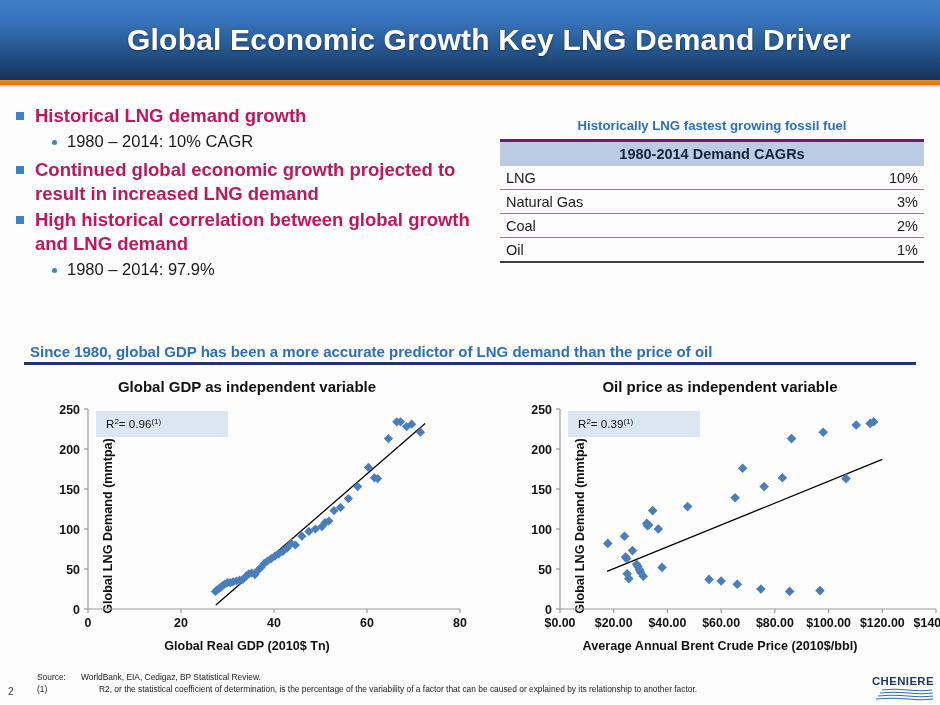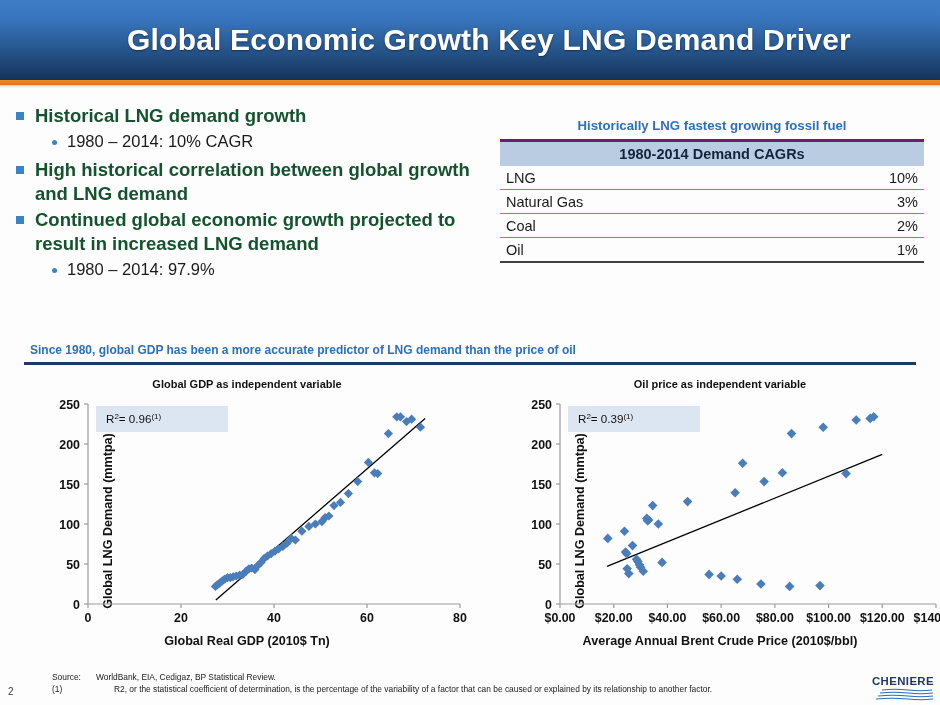--- a/index.html
+++ b/index.html
@@ -33,21 +33,21 @@
     position:absolute;left:0;top:85px;width:940px;height:3px;
     background:linear-gradient(180deg,rgba(0,0,0,.18),rgba(0,0,0,0));
   }
 
   
   .bullets{position:absolute;left:14px;top:104px;width:478px;}
   .b1{display:flex;align-items:flex-start;margin-bottom:3px;}
   .b1 .sq{
     width:8px;height:8px;background:#3c82c4;margin:8px 11px 0 2px;flex:none;
   }
-  .b1 .txt{font-size:18.5px;font-weight:bold;line-height:1.28;color:#14532d;}
+  .b1 .txt{font-size:18.5px;font-weight:bold;line-height:1.28;color:#be185d;}
   .b2{display:flex;align-items:flex-start;margin:2px 0 6px 38px;}
   .b2 .dot{
     width:5px;height:5px;border-radius:50%;background:#3c82c4;margin:9px 10px 0 0;flex:none;
   }
   .b2 .txt{font-size:16.5px;line-height:1.3;color:#1a1a1a;}
 
   
   .table-wrap{position:absolute;left:500px;top:118px;width:424px;}
   .table-caption{
     text-align:center;color:#2e6fba;font-size:13.2px;font-weight:bold;margin-bottom:6px;
@@ -60,53 +60,53 @@
   }
   .cagr-table td{
     font-size:14.5px;padding:3.5px 6px;border-bottom:1px solid #d946ef;color:#1a1a1a;
   }
   .cagr-table td.val{text-align:right;}
   .cagr-table tr:last-child td{border-bottom:2px solid #404040;}
 
   
   .section-caption{
     position:absolute;left:30px;top:343px;width:880px;
-    color:#2e6fba;font-size:12px;font-weight:bold;
+    color:#2e6fba;font-size:15px;font-weight:bold;
   }
   .section-rule{
     position:absolute;left:24px;top:362px;width:892px;height:3px;background:#1f3864;
   }
 
   
   .chart{position:absolute;top:378px;height:285px;}
   .chart-left{left:22px;width:450px;}
   .chart-right{left:494px;width:452px;}
   .chart-title{
-    text-align:center;font-size:11px;font-weight:bold;color:#111;margin-bottom:6px;
+    text-align:center;font-size:15px;font-weight:bold;color:#111;margin-bottom:6px;
   }
   .plot-area{position:relative;width:100%;height:250px;}
   .ylabel{
     position:absolute;left:-2px;top:50%;
     transform:translateY(-50%) rotate(-90deg);transform-origin:center;
     font-size:12.6px;font-weight:bold;white-space:nowrap;color:#111;
   }
   .xlabel{
     position:absolute;bottom:-2px;left:0;width:100%;text-align:center;
     font-size:12.6px;font-weight:bold;color:#111;
   }
   svg.plot{position:absolute;left:0;top:0;}
   .tick-txt{font-family:"Liberation Sans",sans-serif;font-size:12.4px;font-weight:bold;fill:#111;}
   .r2-band{fill:#dce6f2;}
   .r2-txt{font-family:"Liberation Sans",sans-serif;font-size:11.6px;fill:#111;}
   .marker{fill:#4a7ebb;}
   .trend{stroke:#000;stroke-width:1.3;fill:none;}
   .axis-line{stroke:#9b9b9b;stroke-width:1.2;}
 
   
-  .footnotes{position:absolute;left:52px;top:671px;width:790px;}
+  .footnotes{position:absolute;left:37px;top:671px;width:790px;}
   .fn-row{display:flex;font-size:8.4px;color:#1a1a1a;line-height:1.45;}
   .fn-lbl{width:44px;flex:none;}
   .fn-lbl2{width:62px;flex:none;}
   .page-num{position:absolute;left:8px;top:686px;font-size:10px;color:#3a3a3a;}
 
   
   .logo{position:absolute;right:6px;top:676px;width:78px;height:26px;}
   .logo-text{
     font-size:11.4px;font-weight:bold;color:#1f3864;letter-spacing:.4px;
     text-align:right;line-height:1;
@@ -128,26 +128,26 @@
       <div class="sq"></div>
       <div class="txt">Historical LNG demand growth</div>
     </div>
     <div class="b2">
       <div class="dot"></div>
       <div class="txt">1980 – 2014: 10% CAGR</div>
     </div>
 
     <div class="b1">
       <div class="sq"></div>
-      <div class="txt">High historical correlation between global growth and LNG demand</div>
+      <div class="txt">Continued global economic growth projected to result in increased LNG demand</div>
     </div>
 
     <div class="b1">
       <div class="sq"></div>
-      <div class="txt">Continued global economic growth projected to result in increased LNG demand</div>
+      <div class="txt">High historical correlation between global growth and LNG demand</div>
     </div>
     <div class="b2">
       <div class="dot"></div>
       <div class="txt">1980 – 2014: 97.9%</div>
     </div>
   </div>
 
   <div class="table-wrap">
     <div class="table-caption">Historically LNG fastest growing fossil fuel</div>
     <table class="cagr-table">

